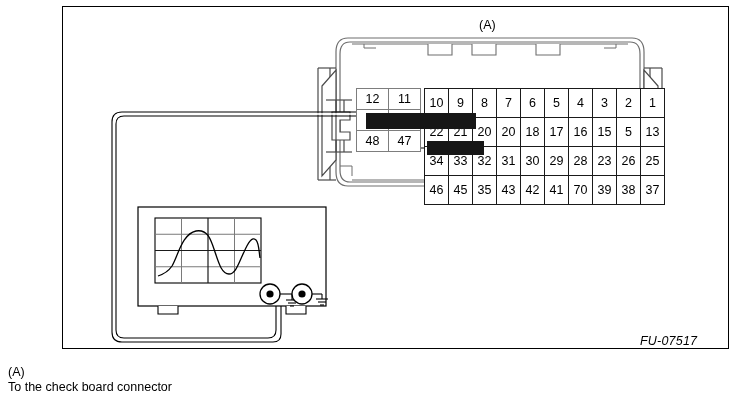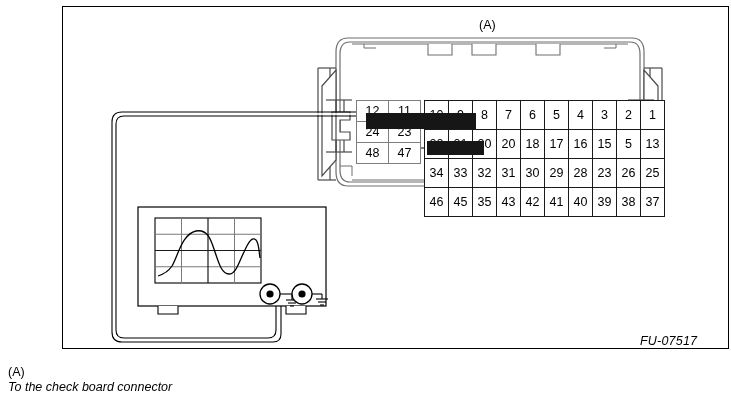--- a/index.html
+++ b/index.html
@@ -29,27 +29,27 @@
     font-size:12.5px;white-space:nowrap;
   }
 
   
   .caption{
     position:absolute;left:8px;top:365px;width:420px;
     font-size:12.5px;line-height:15px;
   }
   .caption .cap-key{position:absolute;left:0;top:0;}
   .caption .cap-lines{margin-left:42px;}
-  .caption .cap-line{display:block;white-space:nowrap;font-style:italic;}
+  .caption .cap-line{display:block;white-space:nowrap;}
 
   
   svg.art{position:absolute;left:0;top:0;width:731px;height:409px;overflow:visible;}
 
   
-  .pin-block{position:absolute;box-sizing:border-box;margin-top:12px;}
+  .pin-block{position:absolute;box-sizing:border-box;}
   .pin-row{display:flex;}
   .pin-cell{
     box-sizing:border-box;
     border:1px solid #222;
     margin-right:-1px;margin-bottom:-1px;
     display:flex;align-items:center;justify-content:center;
     font-size:12.5px;line-height:1;
     background:#fff;
     font-family:"Liberation Sans", sans-serif;
   }
@@ -296,21 +296,21 @@
       <div class="pin-cell">26</div>
       <div class="pin-cell">25</div>
     </div>
     <div class="pin-row">
       <div class="pin-cell">46</div>
       <div class="pin-cell">45</div>
       <div class="pin-cell">35</div>
       <div class="pin-cell">43</div>
       <div class="pin-cell">42</div>
       <div class="pin-cell">41</div>
-      <div class="pin-cell">40</div>
+      <div class="pin-cell">70</div>
       <div class="pin-cell">39</div>
       <div class="pin-cell">38</div>
       <div class="pin-cell">37</div>
     </div>
   </div>
 
   <div class="redact" id="redact-1"></div>
   <div class="redact" id="redact-2"></div>
 
   <div class="label-a">(A)</div>

